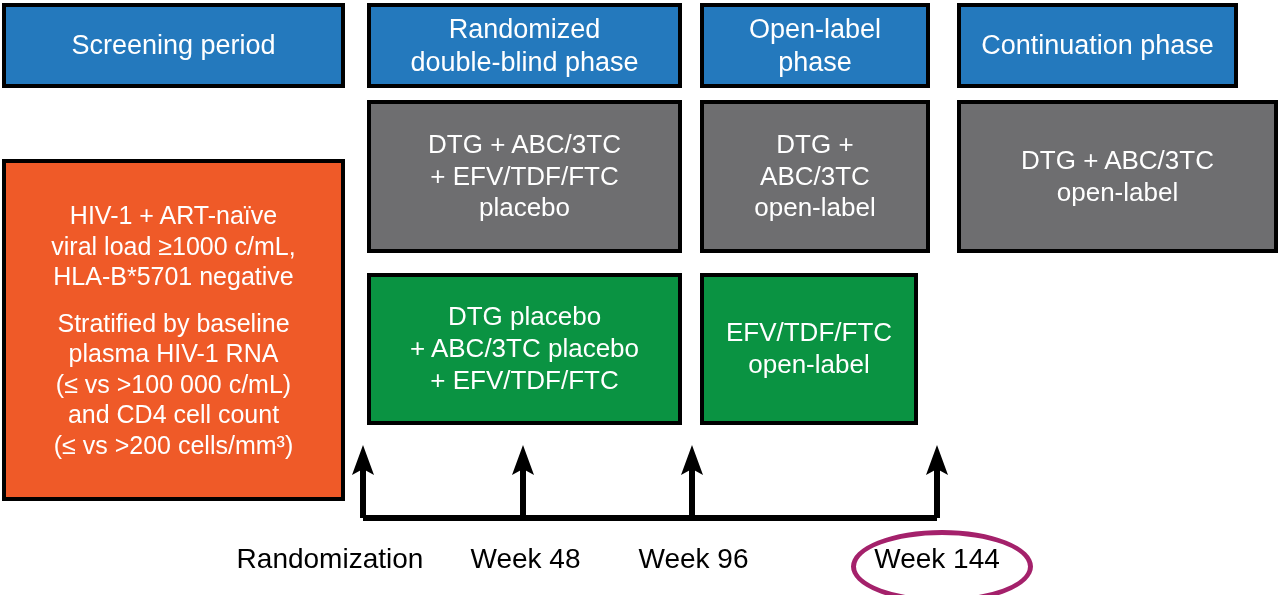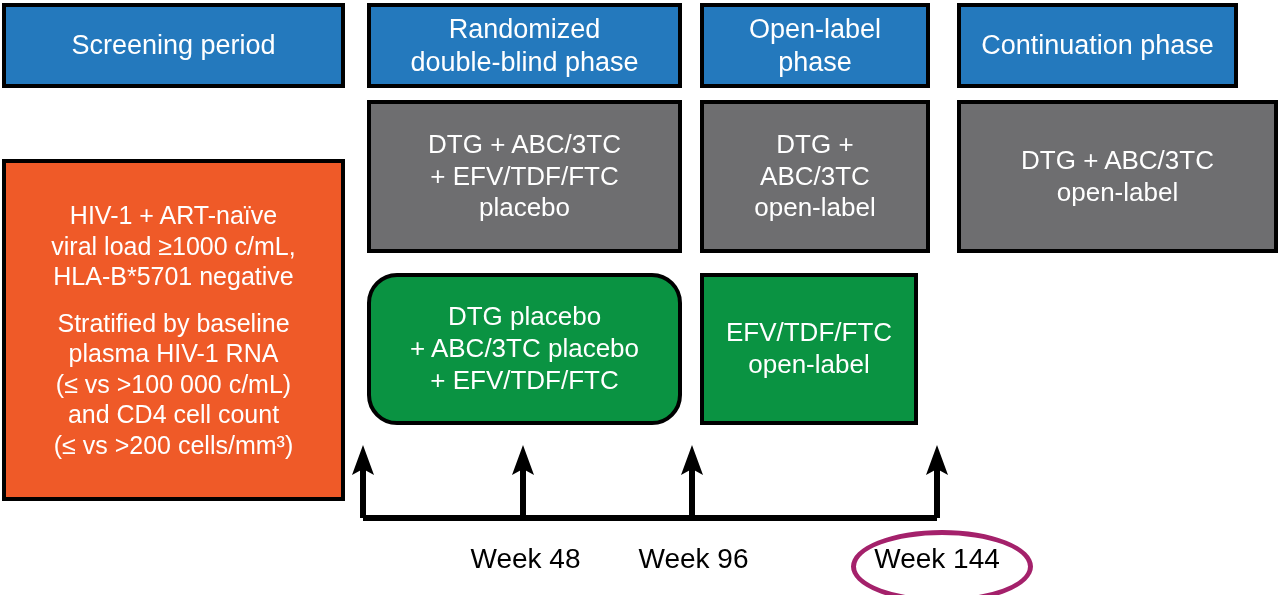--- a/index.html
+++ b/index.html
@@ -129,21 +129,21 @@
     <span class="txt">DTG +
 ABC/3TC
 open-label</span>
   </div>
 
   <div class="box gray-box" style="left:957px; top:100px; width:321px; height:153px;">
     <span class="txt">DTG + ABC/3TC
 open-label</span>
   </div>
 
-  <div class="box green-box" style="left:367px; top:273px; width:315px; height:152px;border-radius:30px;">
+  <div class="box green-box" style="left:367px; top:273px; width:315px; height:152px;">
     <span class="txt">DTG placebo
 + ABC/3TC placebo
 + EFV/TDF/FTC</span>
   </div>
 
   <div class="box green-box" style="left:700px; top:273px; width:218px; height:152px;">
     <span class="txt">EFV/TDF/FTC
 open-label</span>
   </div>
 
@@ -171,20 +171,21 @@
       <g>
         <line x1="937" y1="88" x2="937" y2="30" stroke="#000000" stroke-width="6"></line>
         <polygon points="937,15 926,45 937,39 948,45" fill="#000000"></polygon>
       </g>
     </svg>
 
     
     <div class="ellipse-mark" style="left:851px; top:100px; width:172px; height:63px;"></div>
 
     
+    <div class="tl-label" style="left:210px; top:113px; width:240px;">Randomization</div>
 
     <div class="tl-label" style="left:448px; top:113px; width:155px;">Week 48</div>
 
     <div class="tl-label" style="left:616px; top:113px; width:155px;">Week 96</div>
 
     <div class="tl-label" style="left:857px; top:113px; width:160px;text-align:center;">Week 144</div>
   </div>
 
 </div>
 

